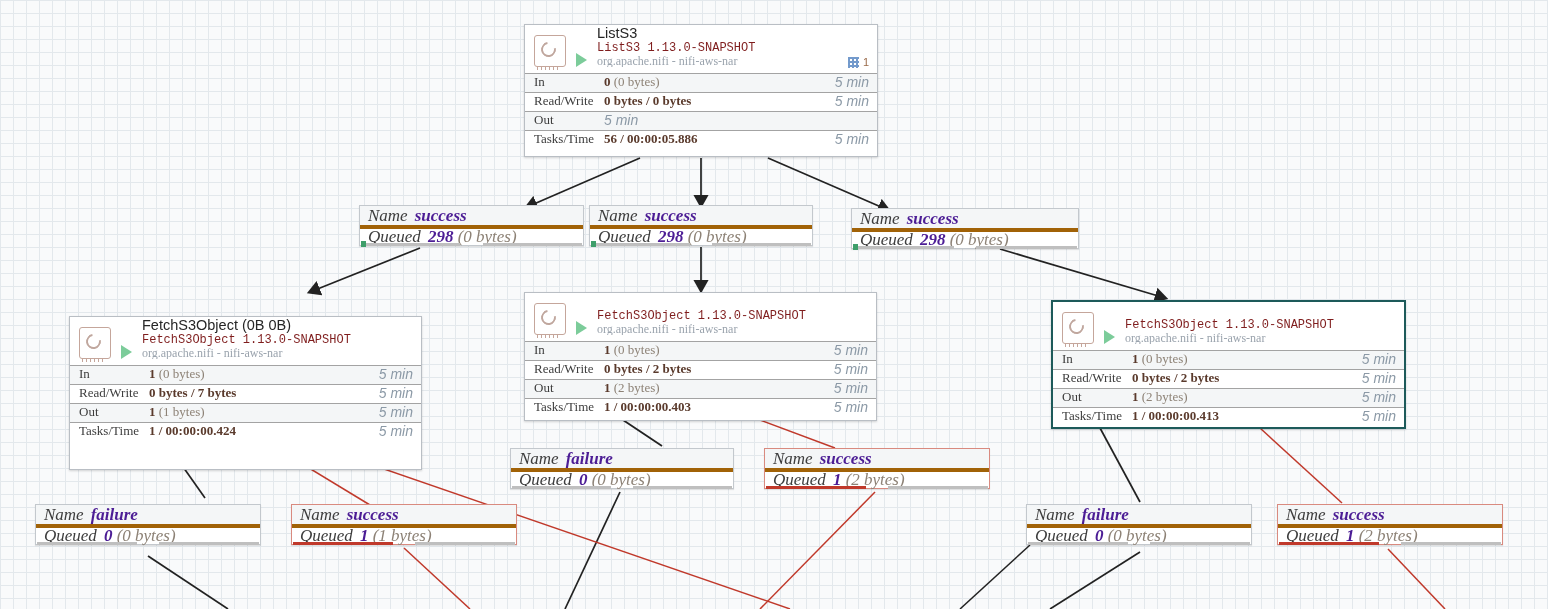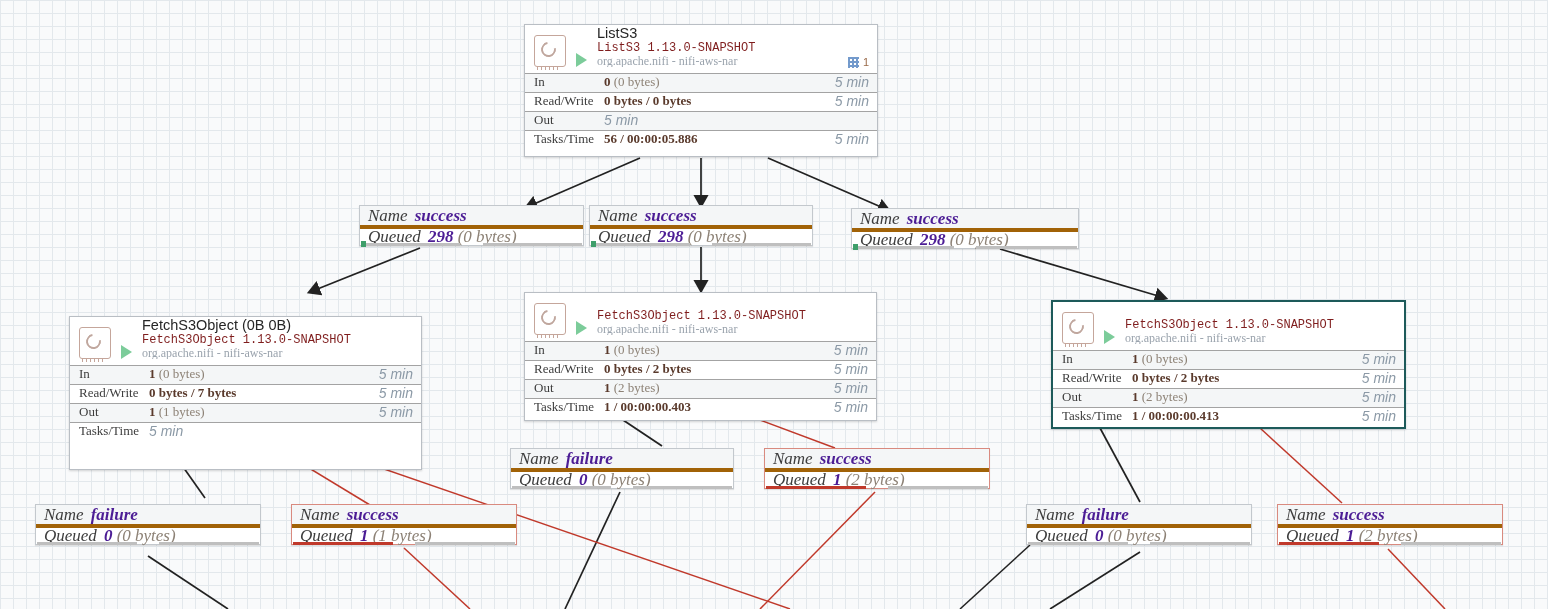--- a/index.html
+++ b/index.html
@@ -323,20 +323,21 @@
       <span class="stat-value"><b>0 bytes / 7 bytes</b> <span class="muted"></span></span>
       <span class="stat-time">5 min</span>
     </div>
     <div class="stat-row alt">
       <span class="stat-label">Out</span>
       <span class="stat-value"><b>1</b> <span class="muted">(1 bytes)</span></span>
       <span class="stat-time">5 min</span>
     </div>
     <div class="stat-row">
       <span class="stat-label">Tasks/Time</span>
+      <span class="stat-value"><b>1 / 00:00:00.424</b> <span class="muted"></span></span>
       <span class="stat-time">5 min</span>
     </div>
   </div>
 
   <div class="processor" style="left:524px; top:292px; width:353px; height:129px;">
     <div class="proc-head">
       <div class="proc-icon"></div>
       <div class="run-glyph"></div>
       <div class="proc-titles">
         <div class="proc-type">FetchS3Object 1.13.0-SNAPSHOT</div>

